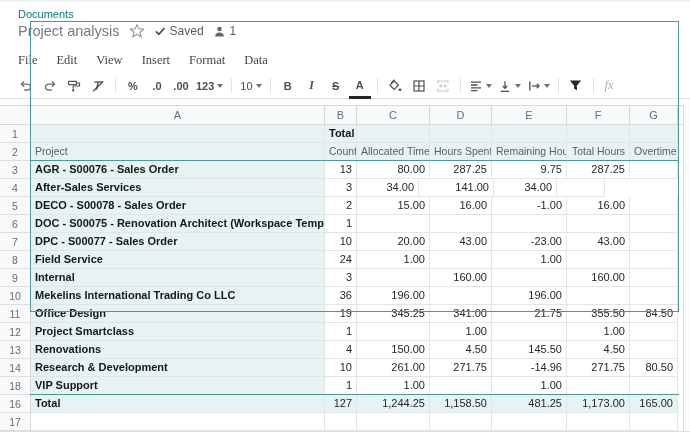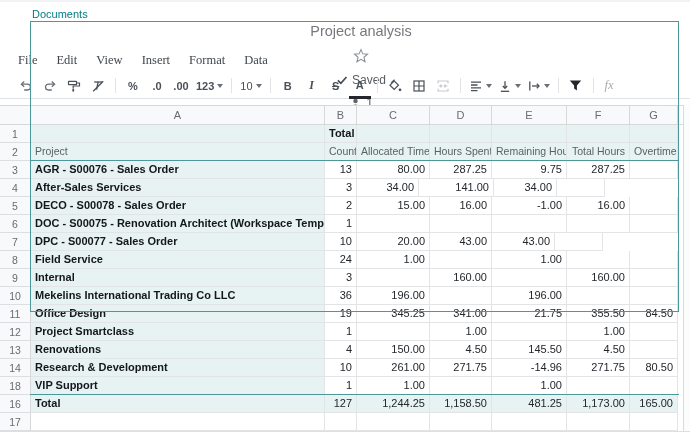--- a/index.html
+++ b/index.html
@@ -1,22 +1,22 @@
 <!DOCTYPE html>
 <html><head>
 <meta charset="utf-8">
 <style>
   html,body{margin:0;padding:0;background:#fff;}
   .app{position:relative;width:690px;height:432px;background:#fff;overflow:hidden;
        font-family:"Liberation Sans",sans-serif;border-top:2px solid #f1f2f3;box-sizing:border-box;}
 
   
-  .topbar{padding:6px 0 0 32px;height:40px;}
+  .topbar{padding:6px 0 0 18px;height:40px;}
   .breadcrumb{color:#017e84;font-size:11px;cursor:pointer;}
-  .title-row{display:flex;align-items:center;gap:9px;margin-top:3px;flex-direction:column;}
+  .title-row{display:flex;align-items:center;gap:9px;margin-top:3px;}
   .doc-title{font-size:14.5px;color:#75797e;}
   .iconwrap{display:inline-flex;align-items:center;}
   .saved,.presence{display:inline-flex;align-items:center;gap:4px;color:#565b60;font-size:12px;justify-content:flex-end;}
 
   
   .menubar{display:flex;align-items:center;gap:19px;height:25px;padding-left:18px;
            font-size:12.5px;color:#40464d;}
   .menu-item{cursor:pointer;font-family:Liberation Serif, serif;}
 
   
@@ -292,20 +292,21 @@
         <div class="cell num" style="width: 75px;"></div>
         <div class="cell num" style="width: 63px;"></div>
         <div class="cell num" style="width: 48px;"></div>
       </div>
       <div class="gridrow row">
         <div class="rowhead">7</div>
         <div class="cell fill namecell" style="width: 294px;">DPC - S00077 - Sales Order</div>
         <div class="cell num" style="width: 32px;">10</div>
         <div class="cell num" style="width: 73px;">20.00</div>
         <div class="cell num" style="width: 62px;">43.00</div>
+        <div class="cell num" style="width: 75px;">-23.00</div>
         <div class="cell num" style="width: 63px;">43.00</div>
         <div class="cell num" style="width: 48px;"></div>
       </div>
       <div class="gridrow row">
         <div class="rowhead">8</div>
         <div class="cell fill namecell" style="width: 294px;">Field Service</div>
         <div class="cell num" style="width: 32px;">24</div>
         <div class="cell num" style="width: 73px;">1.00</div>
         <div class="cell num" style="width: 62px;"></div>
         <div class="cell num" style="width: 75px;">1.00</div>

